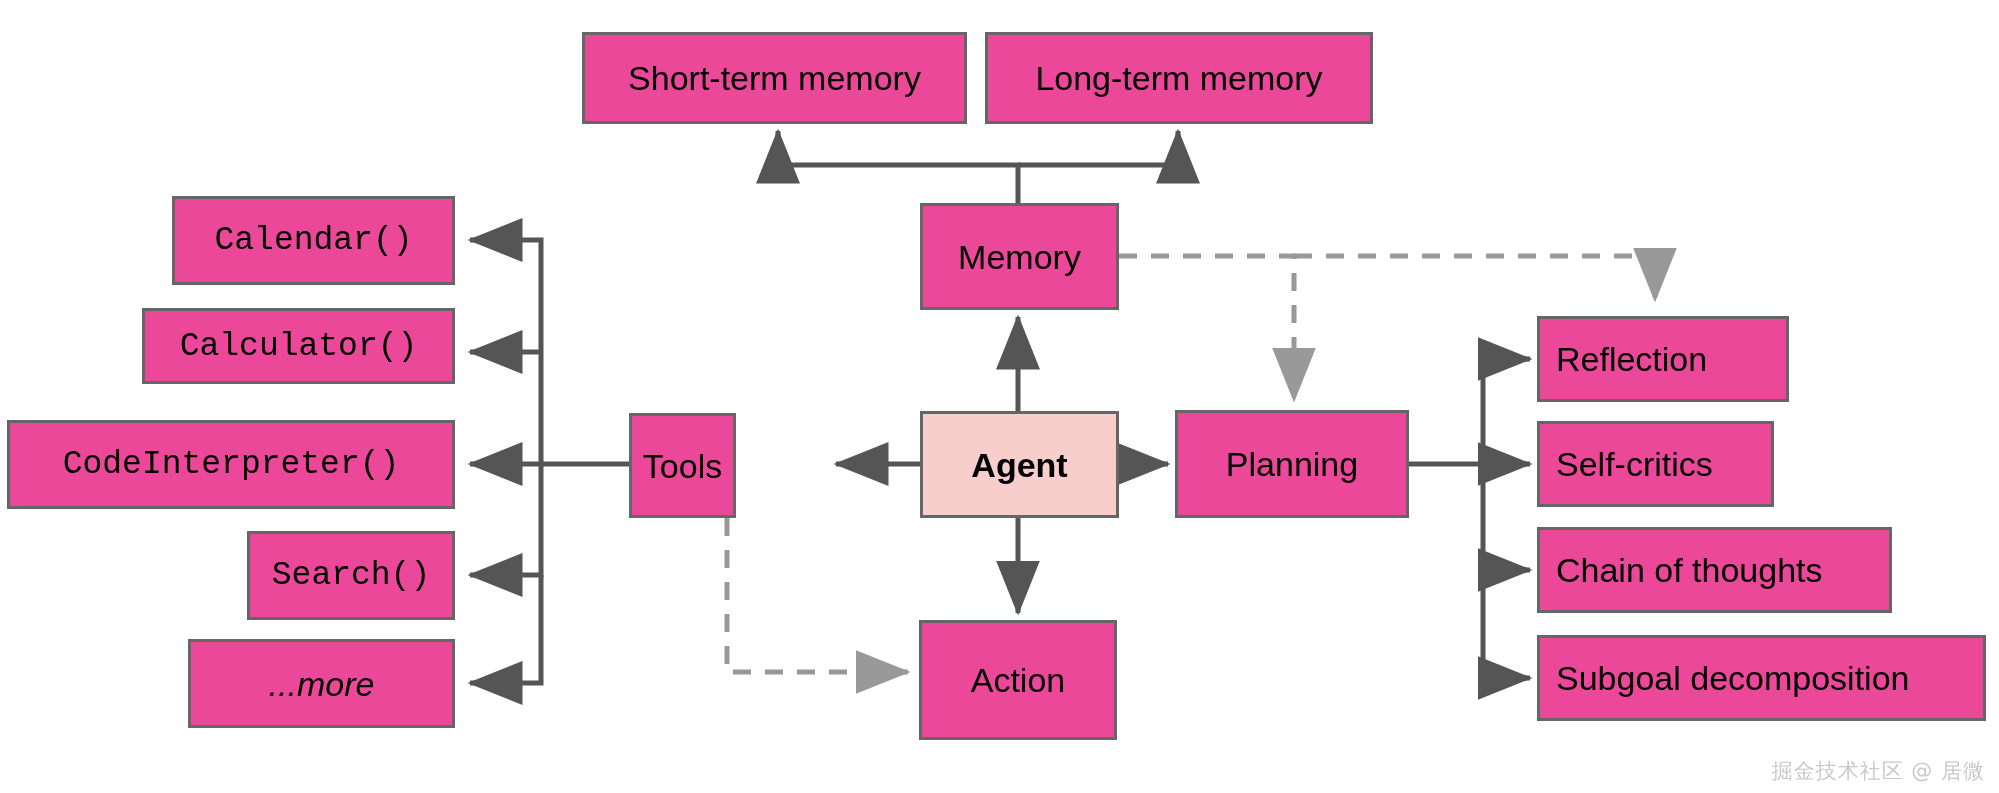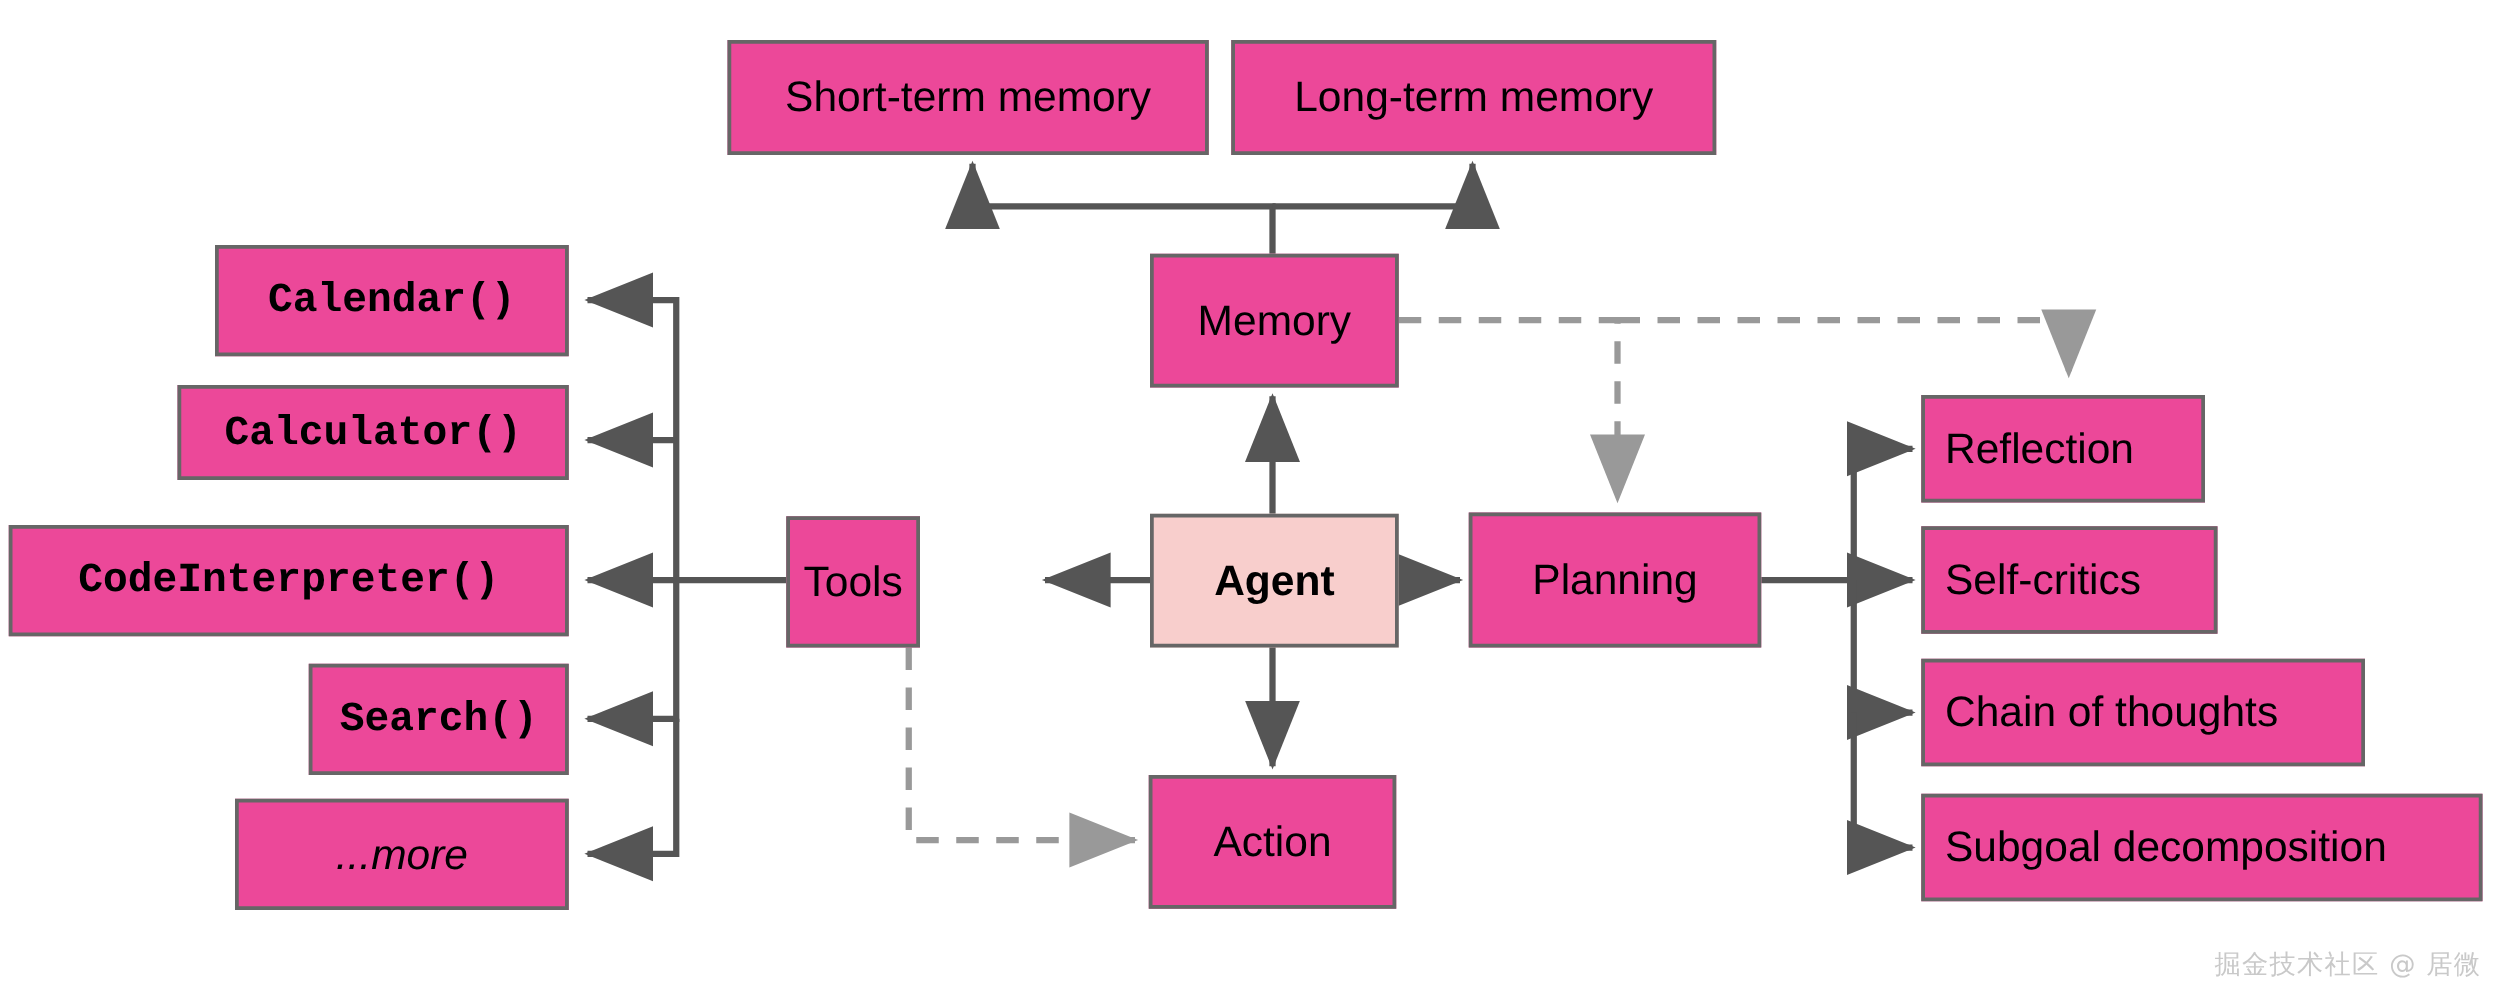--- a/index.html
+++ b/index.html
@@ -41,21 +41,21 @@
   }
   .node.center {
     justify-content: center;
   }
   .node.leftpad {
     justify-content: flex-start;
     padding-left: 16px;
   }
   .node.mono {
     font-family: "Liberation Mono", "DejaVu Sans Mono", monospace;
-    font-weight: bold;
+    font-weight: normal;
     font-size: 33px;
     justify-content: center;
   }
   .node.agent {
     background: #f8cecc;
     border-color: #666666;
     font-weight: bold;
   }
   #watermark {
     position: absolute;
@@ -135,21 +135,21 @@
   </div>
 
   <div class="node center" style="left:629px; top:413px; width:107px; height:105px;">
     <span>Tools</span>
   </div>
 
   <div class="node center" style="left:1175px; top:410px; width:234px; height:108px;">
     <span>Planning</span>
   </div>
 
-  <div class="node center" style="left:919px; top:620px; width:198px; height:107px;">
+  <div class="node center" style="left:919px; top:620px; width:198px; height:120px;">
     <span>Action</span>
   </div>
 
   <div class="node mono" style="left:172px; top:196px; width:283px; height:89px;">
     <span>Calendar()</span>
   </div>
 
   <div class="node mono" style="left:142px; top:308px; width:313px; height:76px;">
     <span>Calculator()</span>
   </div>
@@ -159,21 +159,21 @@
   </div>
 
   <div class="node mono" style="left:247px; top:531px; width:208px; height:89px;">
     <span>Search()</span>
   </div>
 
   <div class="node center" style="left:188px; top:639px; width:267px; height:89px;font-style:italic;">
     <span>...more</span>
   </div>
 
-  <div class="node leftpad" style="left:1537px; top:316px; width:227px; height:86px;">
+  <div class="node leftpad" style="left:1537px; top:316px; width:252px; height:86px;">
     <span>Reflection</span>
   </div>
 
   <div class="node leftpad" style="left:1537px; top:421px; width:237px; height:86px;">
     <span>Self-critics</span>
   </div>
 
   <div class="node leftpad" style="left:1537px; top:527px; width:355px; height:86px;">
     <span>Chain of thoughts</span>
   </div>

